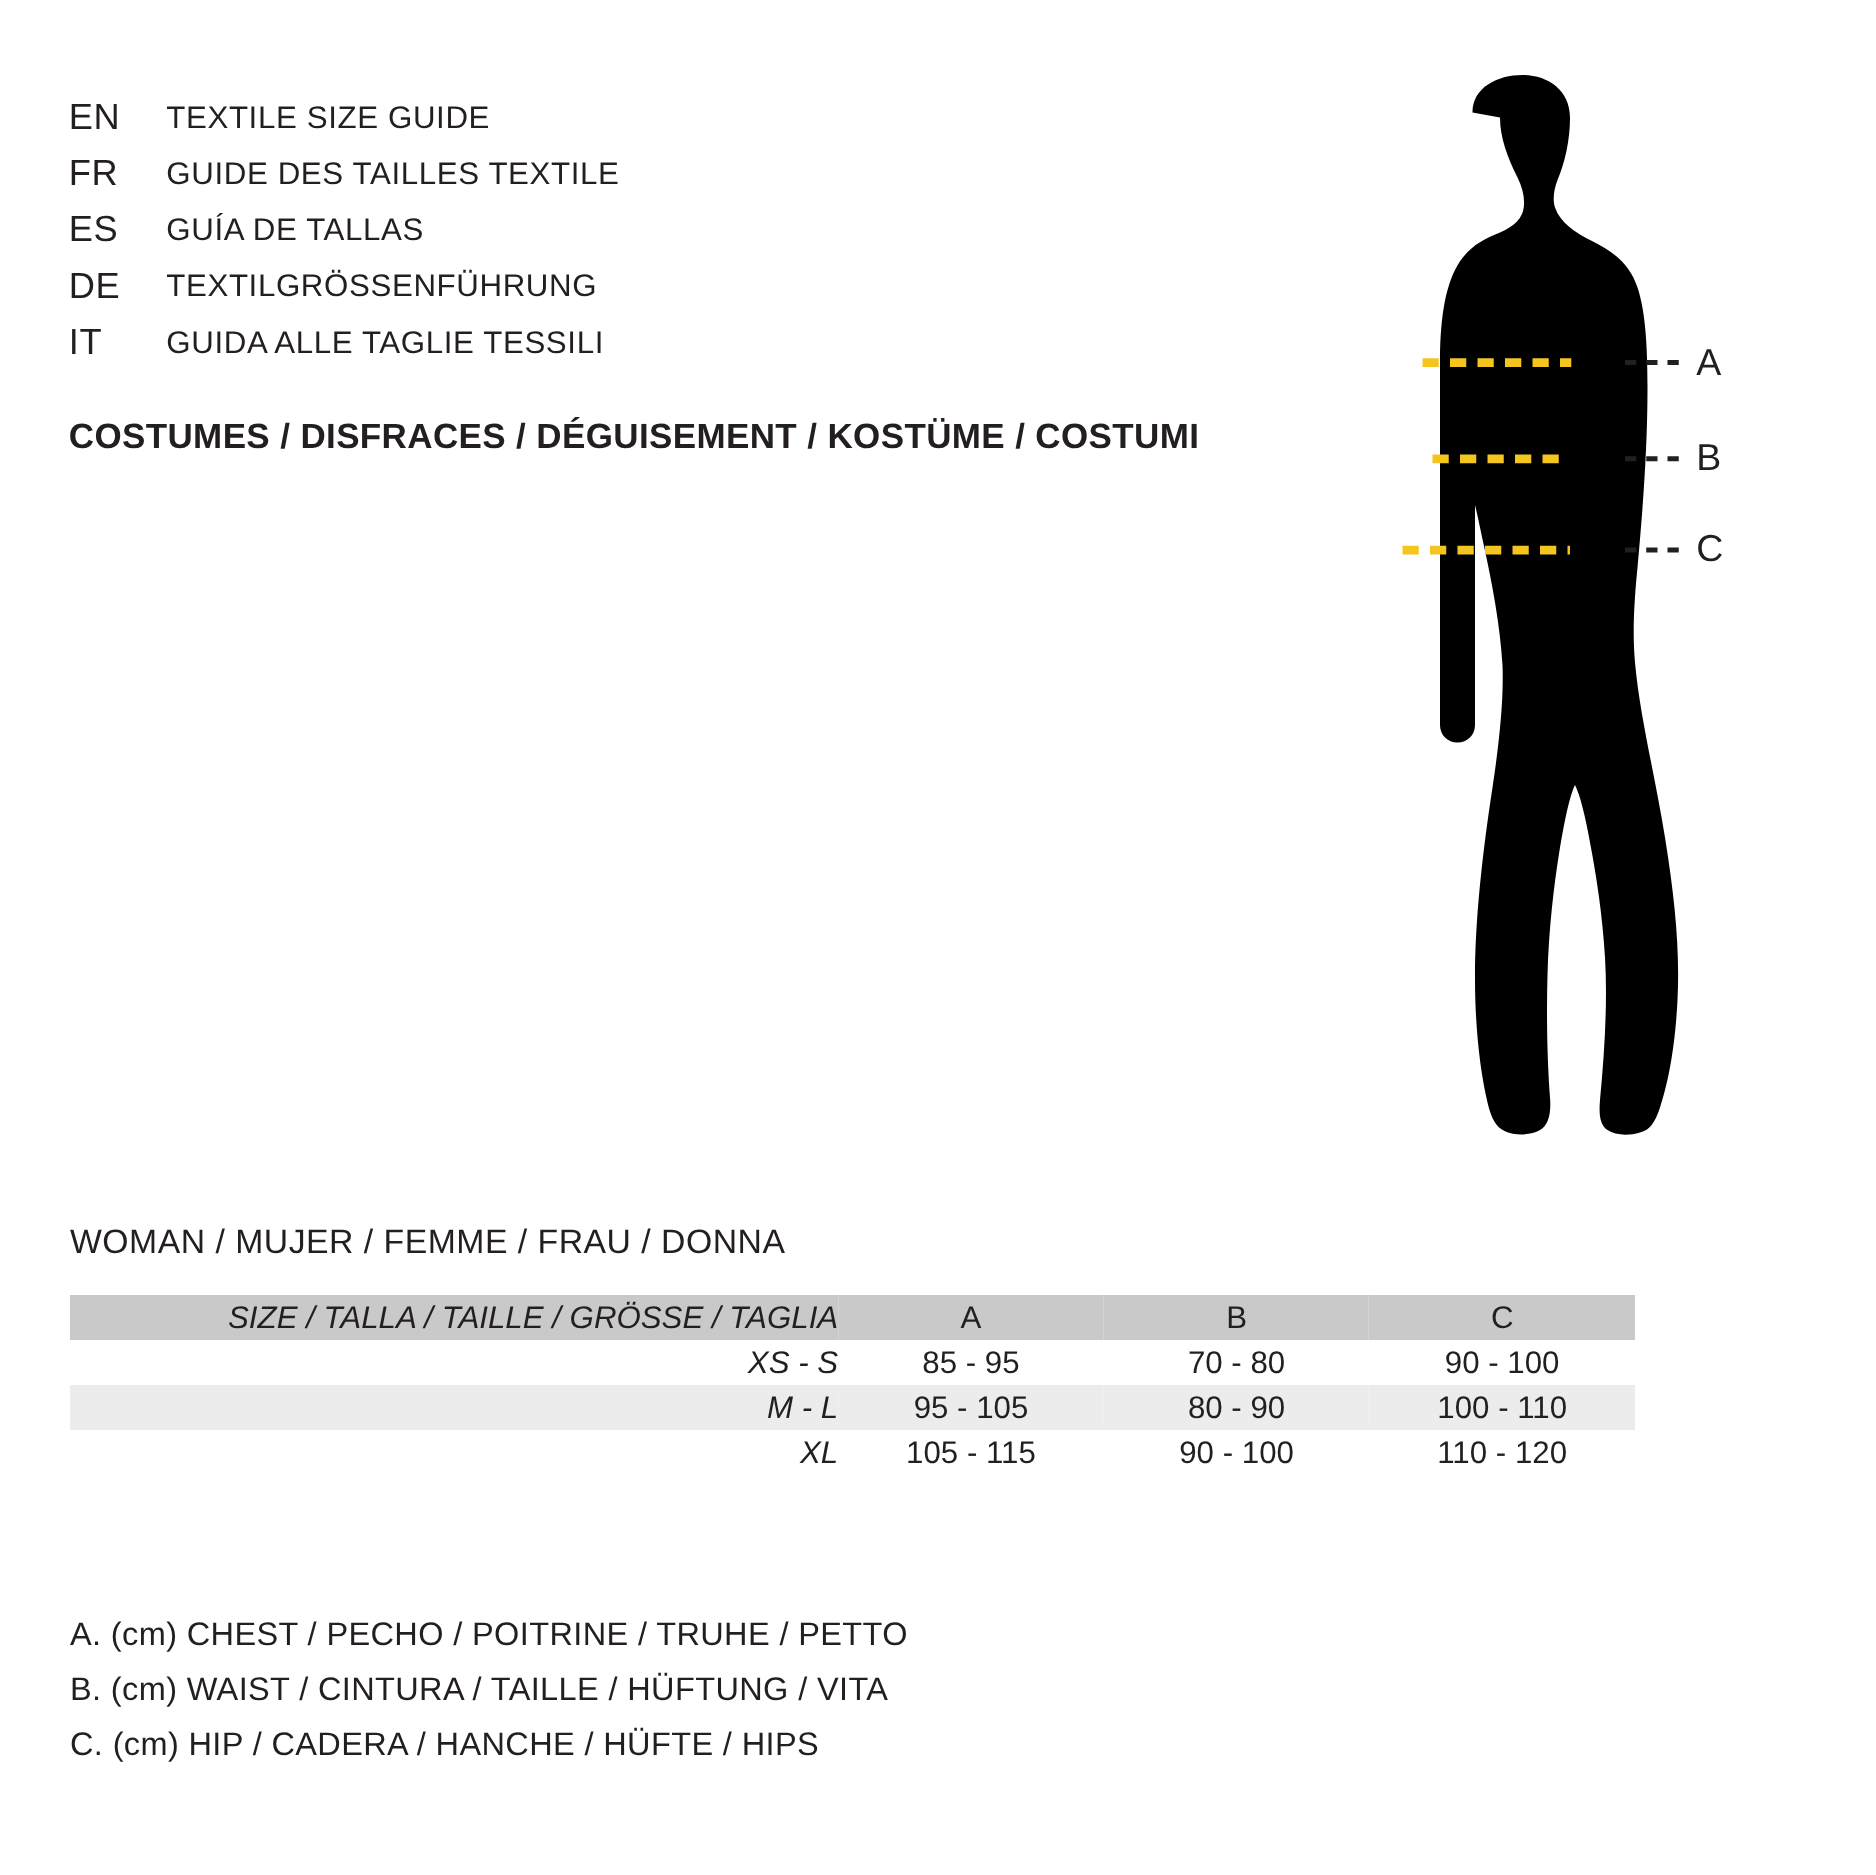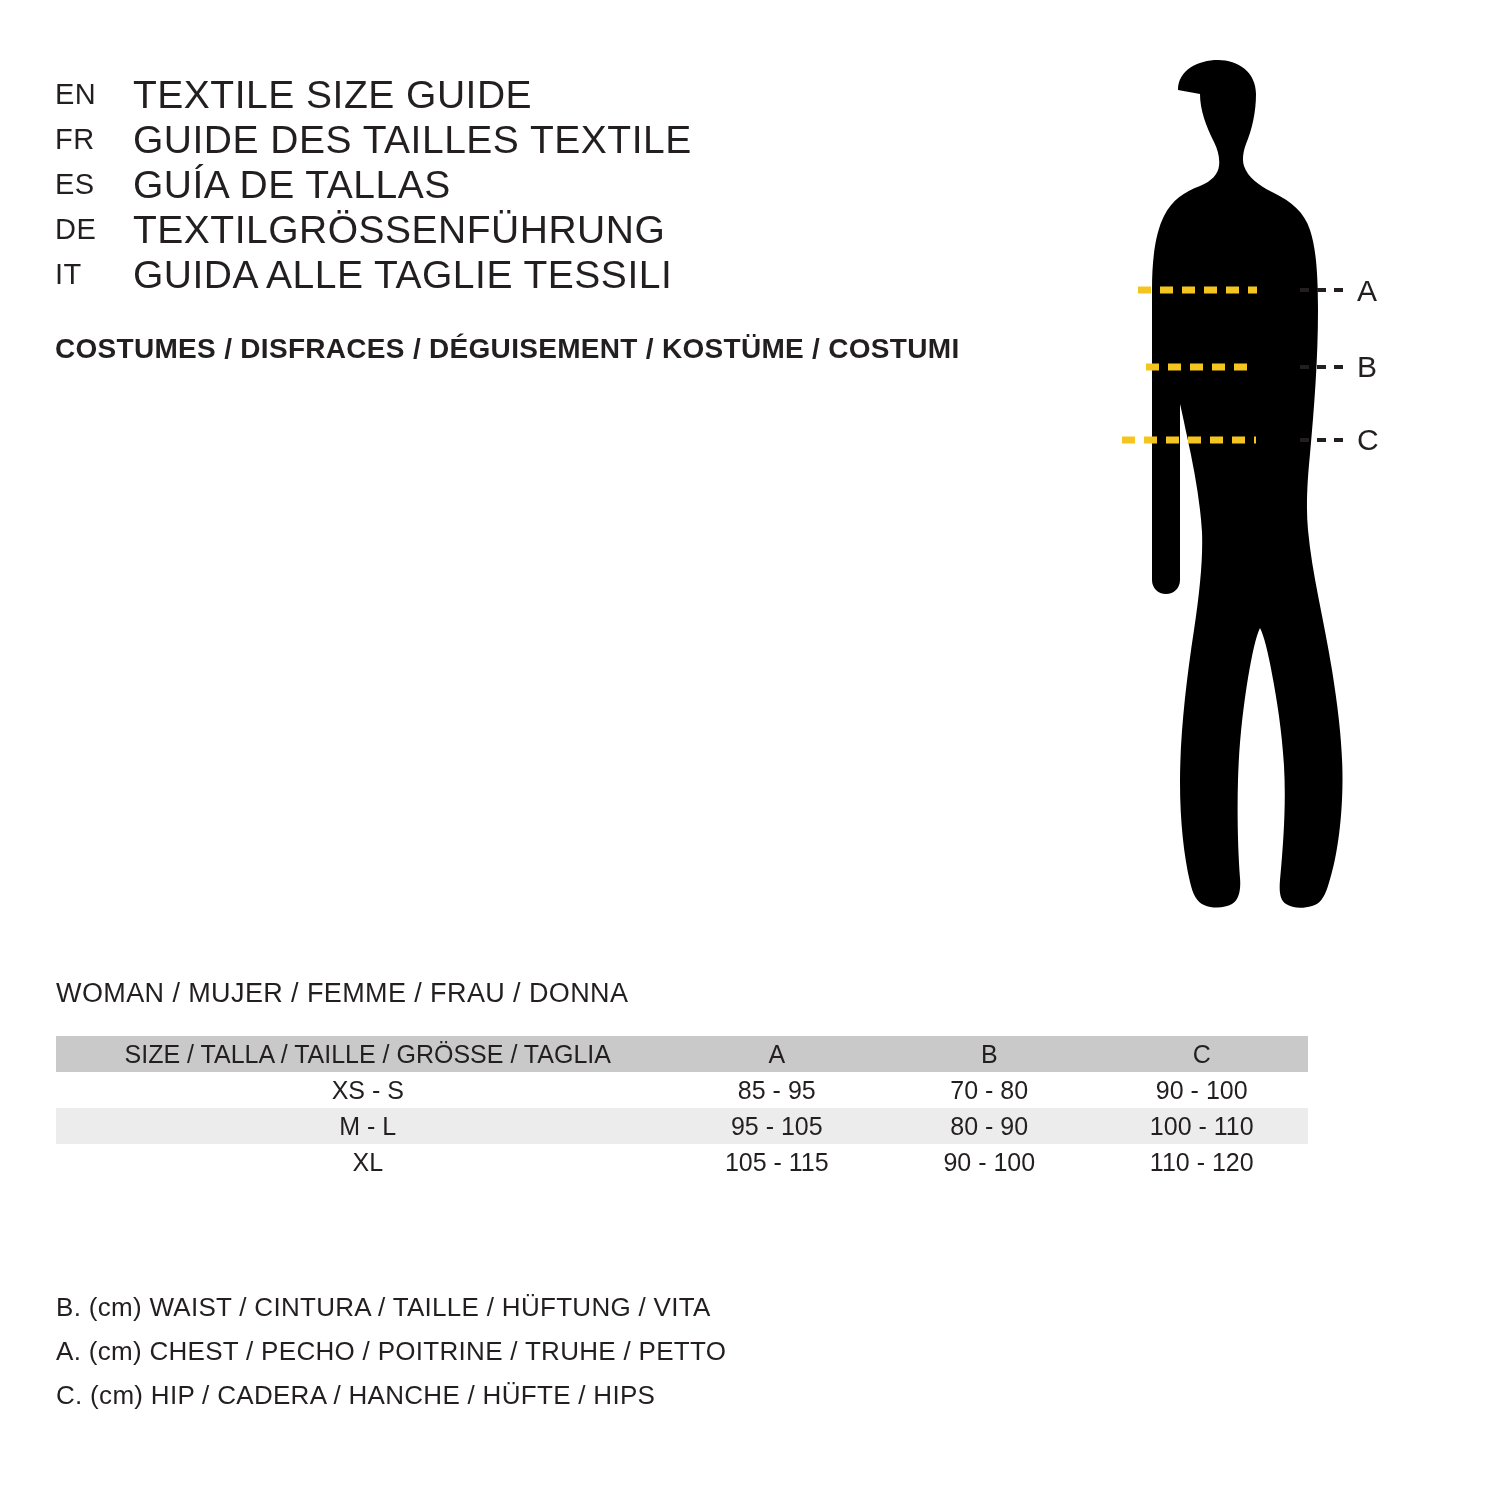--- a/index.html
+++ b/index.html
@@ -27,21 +27,21 @@
     align-items: center;
     height: 45px;
   }
   .lang-code {
     width: 78px;
     font-size: 29px;
     letter-spacing: 0.5px;
     color: #231f20;
   }
   .lang-text {
-    font-size: 39px;
+    font-size: 25px;
     letter-spacing: 0.5px;
     color: #231f20;
     white-space: nowrap;
   }
 
   .costumes-line {
     position: absolute;
     left: 55px;
     top: 333px;
     font-size: 28px;
@@ -95,23 +95,24 @@
   table.size-table th,
   table.size-table td {
     padding: 0;
     height: 36px;
     font-weight: normal;
     text-align: center;
     vertical-align: middle;
   }
   table.size-table th.col-size,
   table.size-table td.col-size {
-    text-align: center;
+    text-align: right;
     padding-left: 9px;
     width: 610px;
+    font-style: italic;
   }
   table.size-table th.col-m,
   table.size-table td.col-m {
     width: 214px;
   }
   thead tr {
     background: #c9c9c9;
   }
   tbody tr.row-odd {
     background: #ffffff;
@@ -252,16 +253,16 @@
     <tr class="row-odd">
       <td class="col-size">XL</td>
       <td class="col-m">105 - 115</td>
       <td class="col-m">90 - 100</td>
       <td class="col-m">110 - 120</td>
     </tr>
   </tbody>
 </table>
 
 <div class="legend">
+  <div class="legend-line">A. (cm) CHEST / PECHO / POITRINE / TRUHE / PETTO</div>
   <div class="legend-line">B. (cm) WAIST / CINTURA / TAILLE / HÜFTUNG / VITA</div>
-  <div class="legend-line">A. (cm) CHEST / PECHO / POITRINE / TRUHE / PETTO</div>
   <div class="legend-line">C. (cm) HIP / CADERA / HANCHE / HÜFTE / HIPS</div>
 </div>
 
 </body></html>

